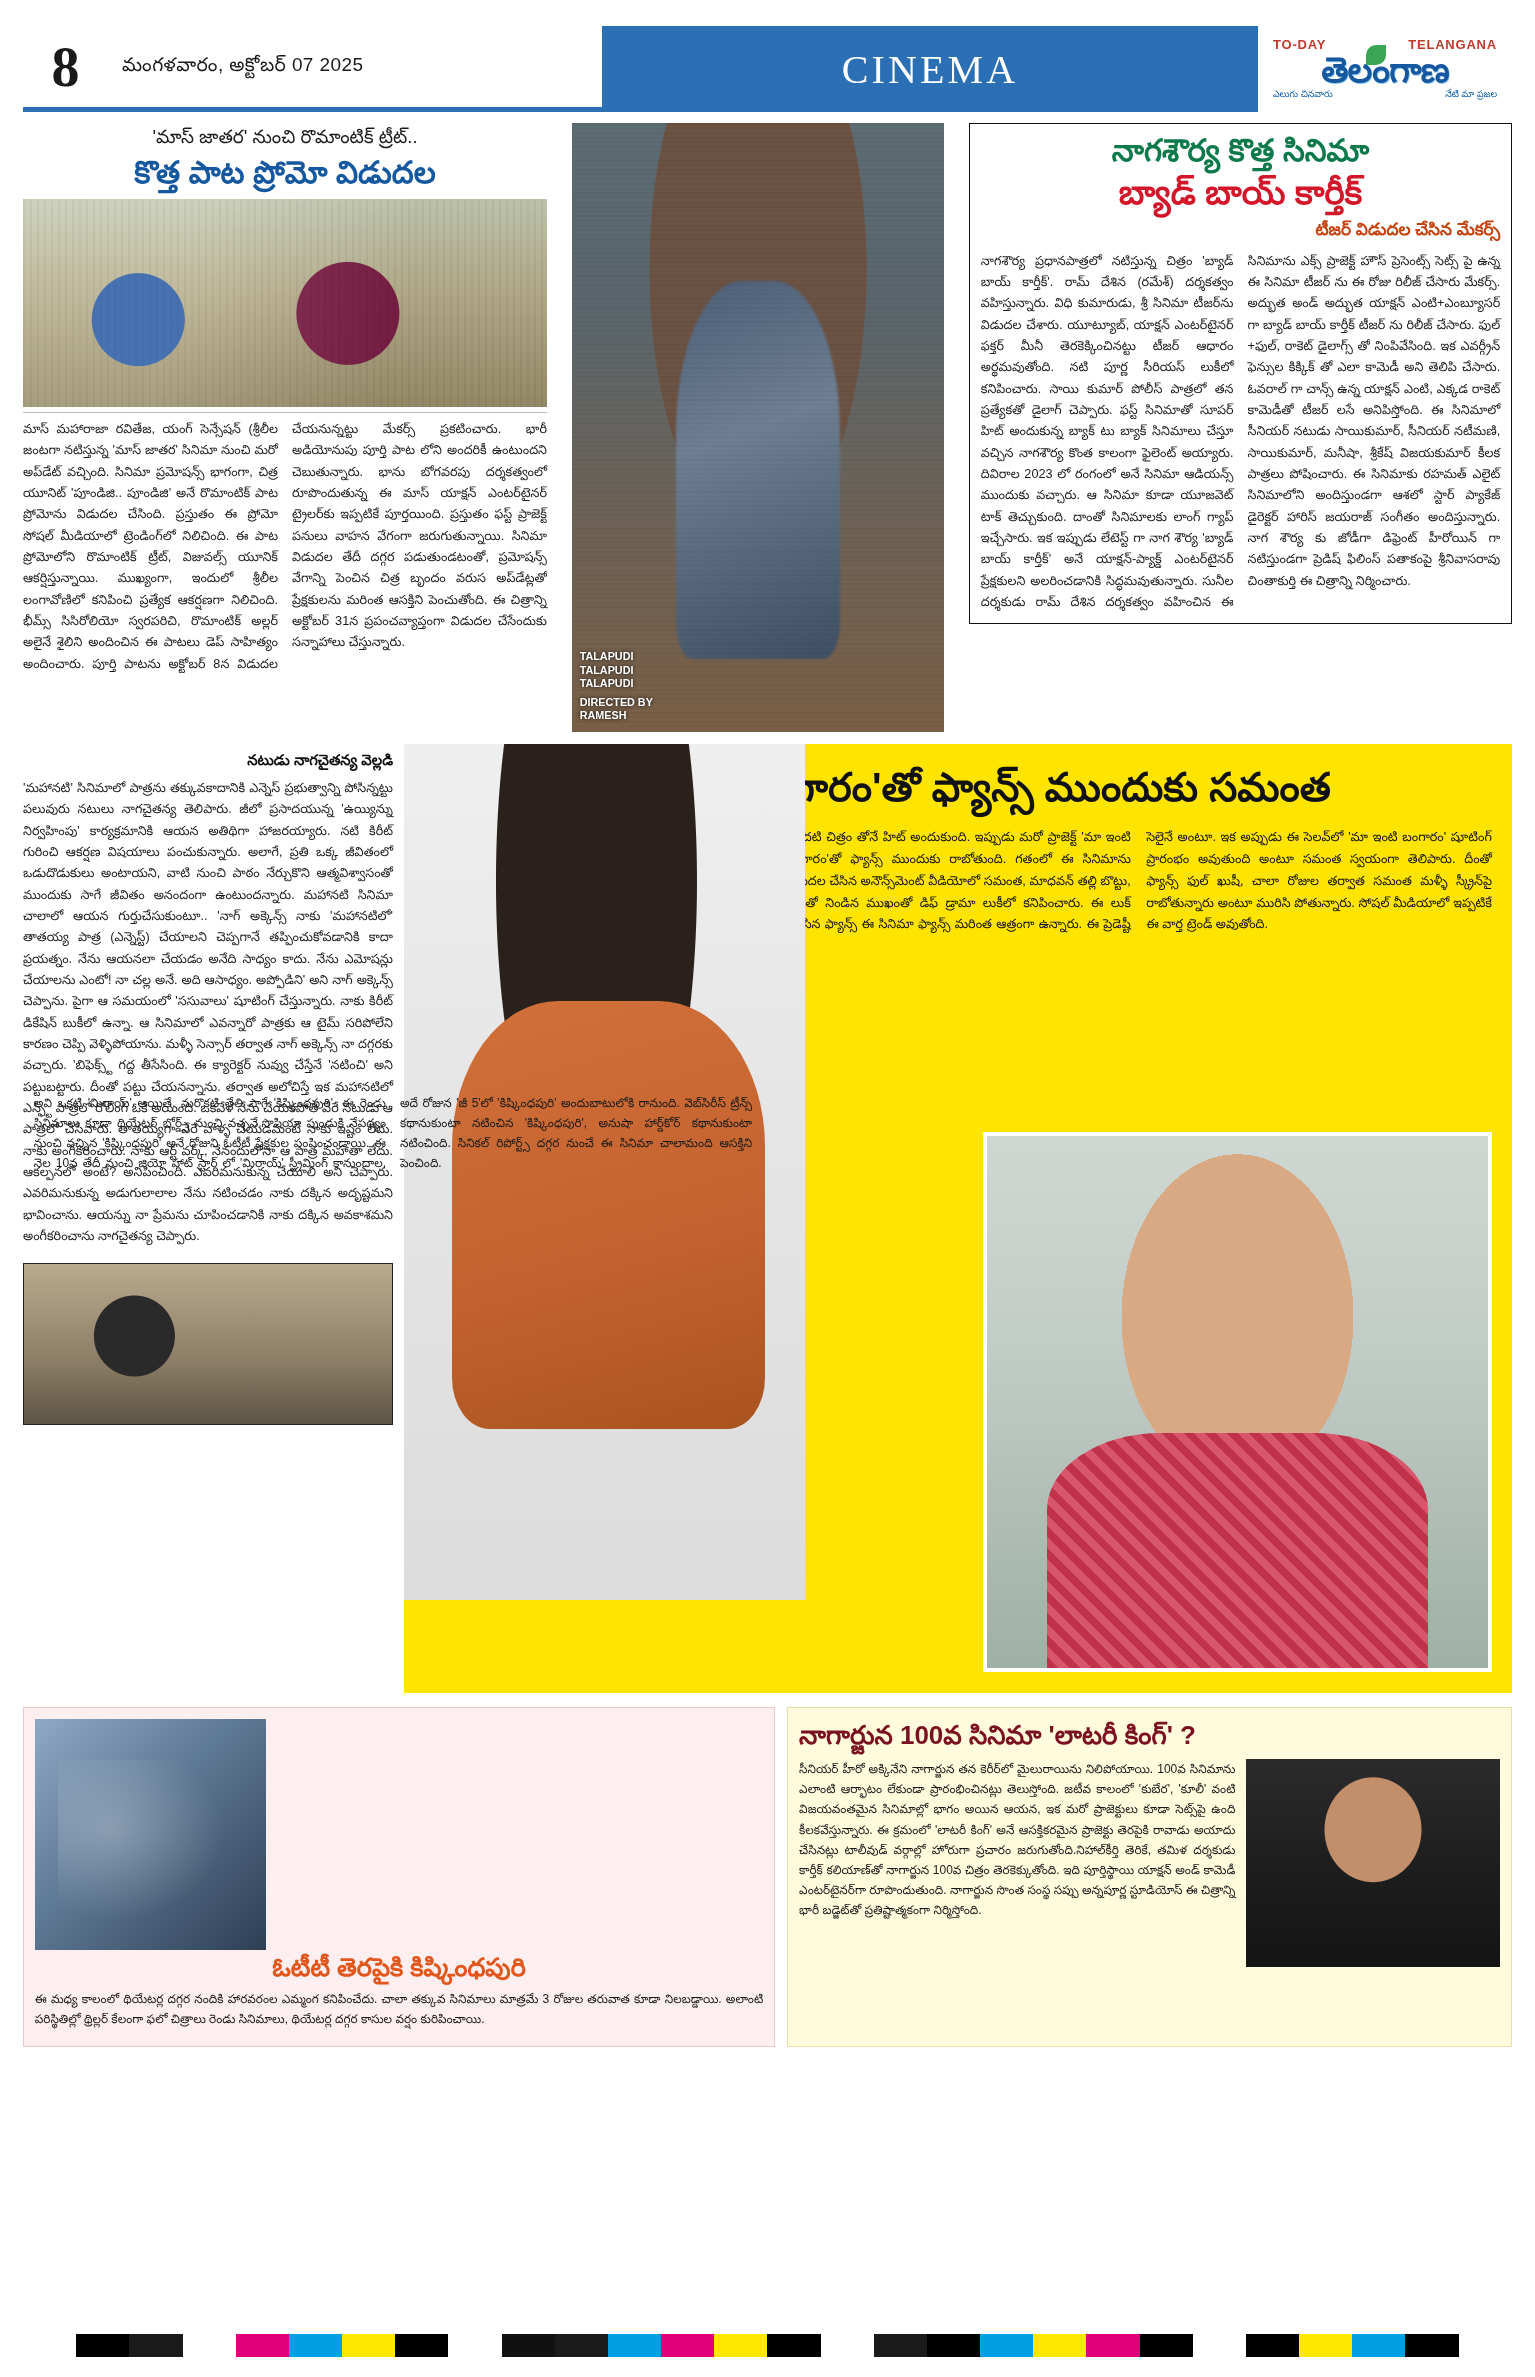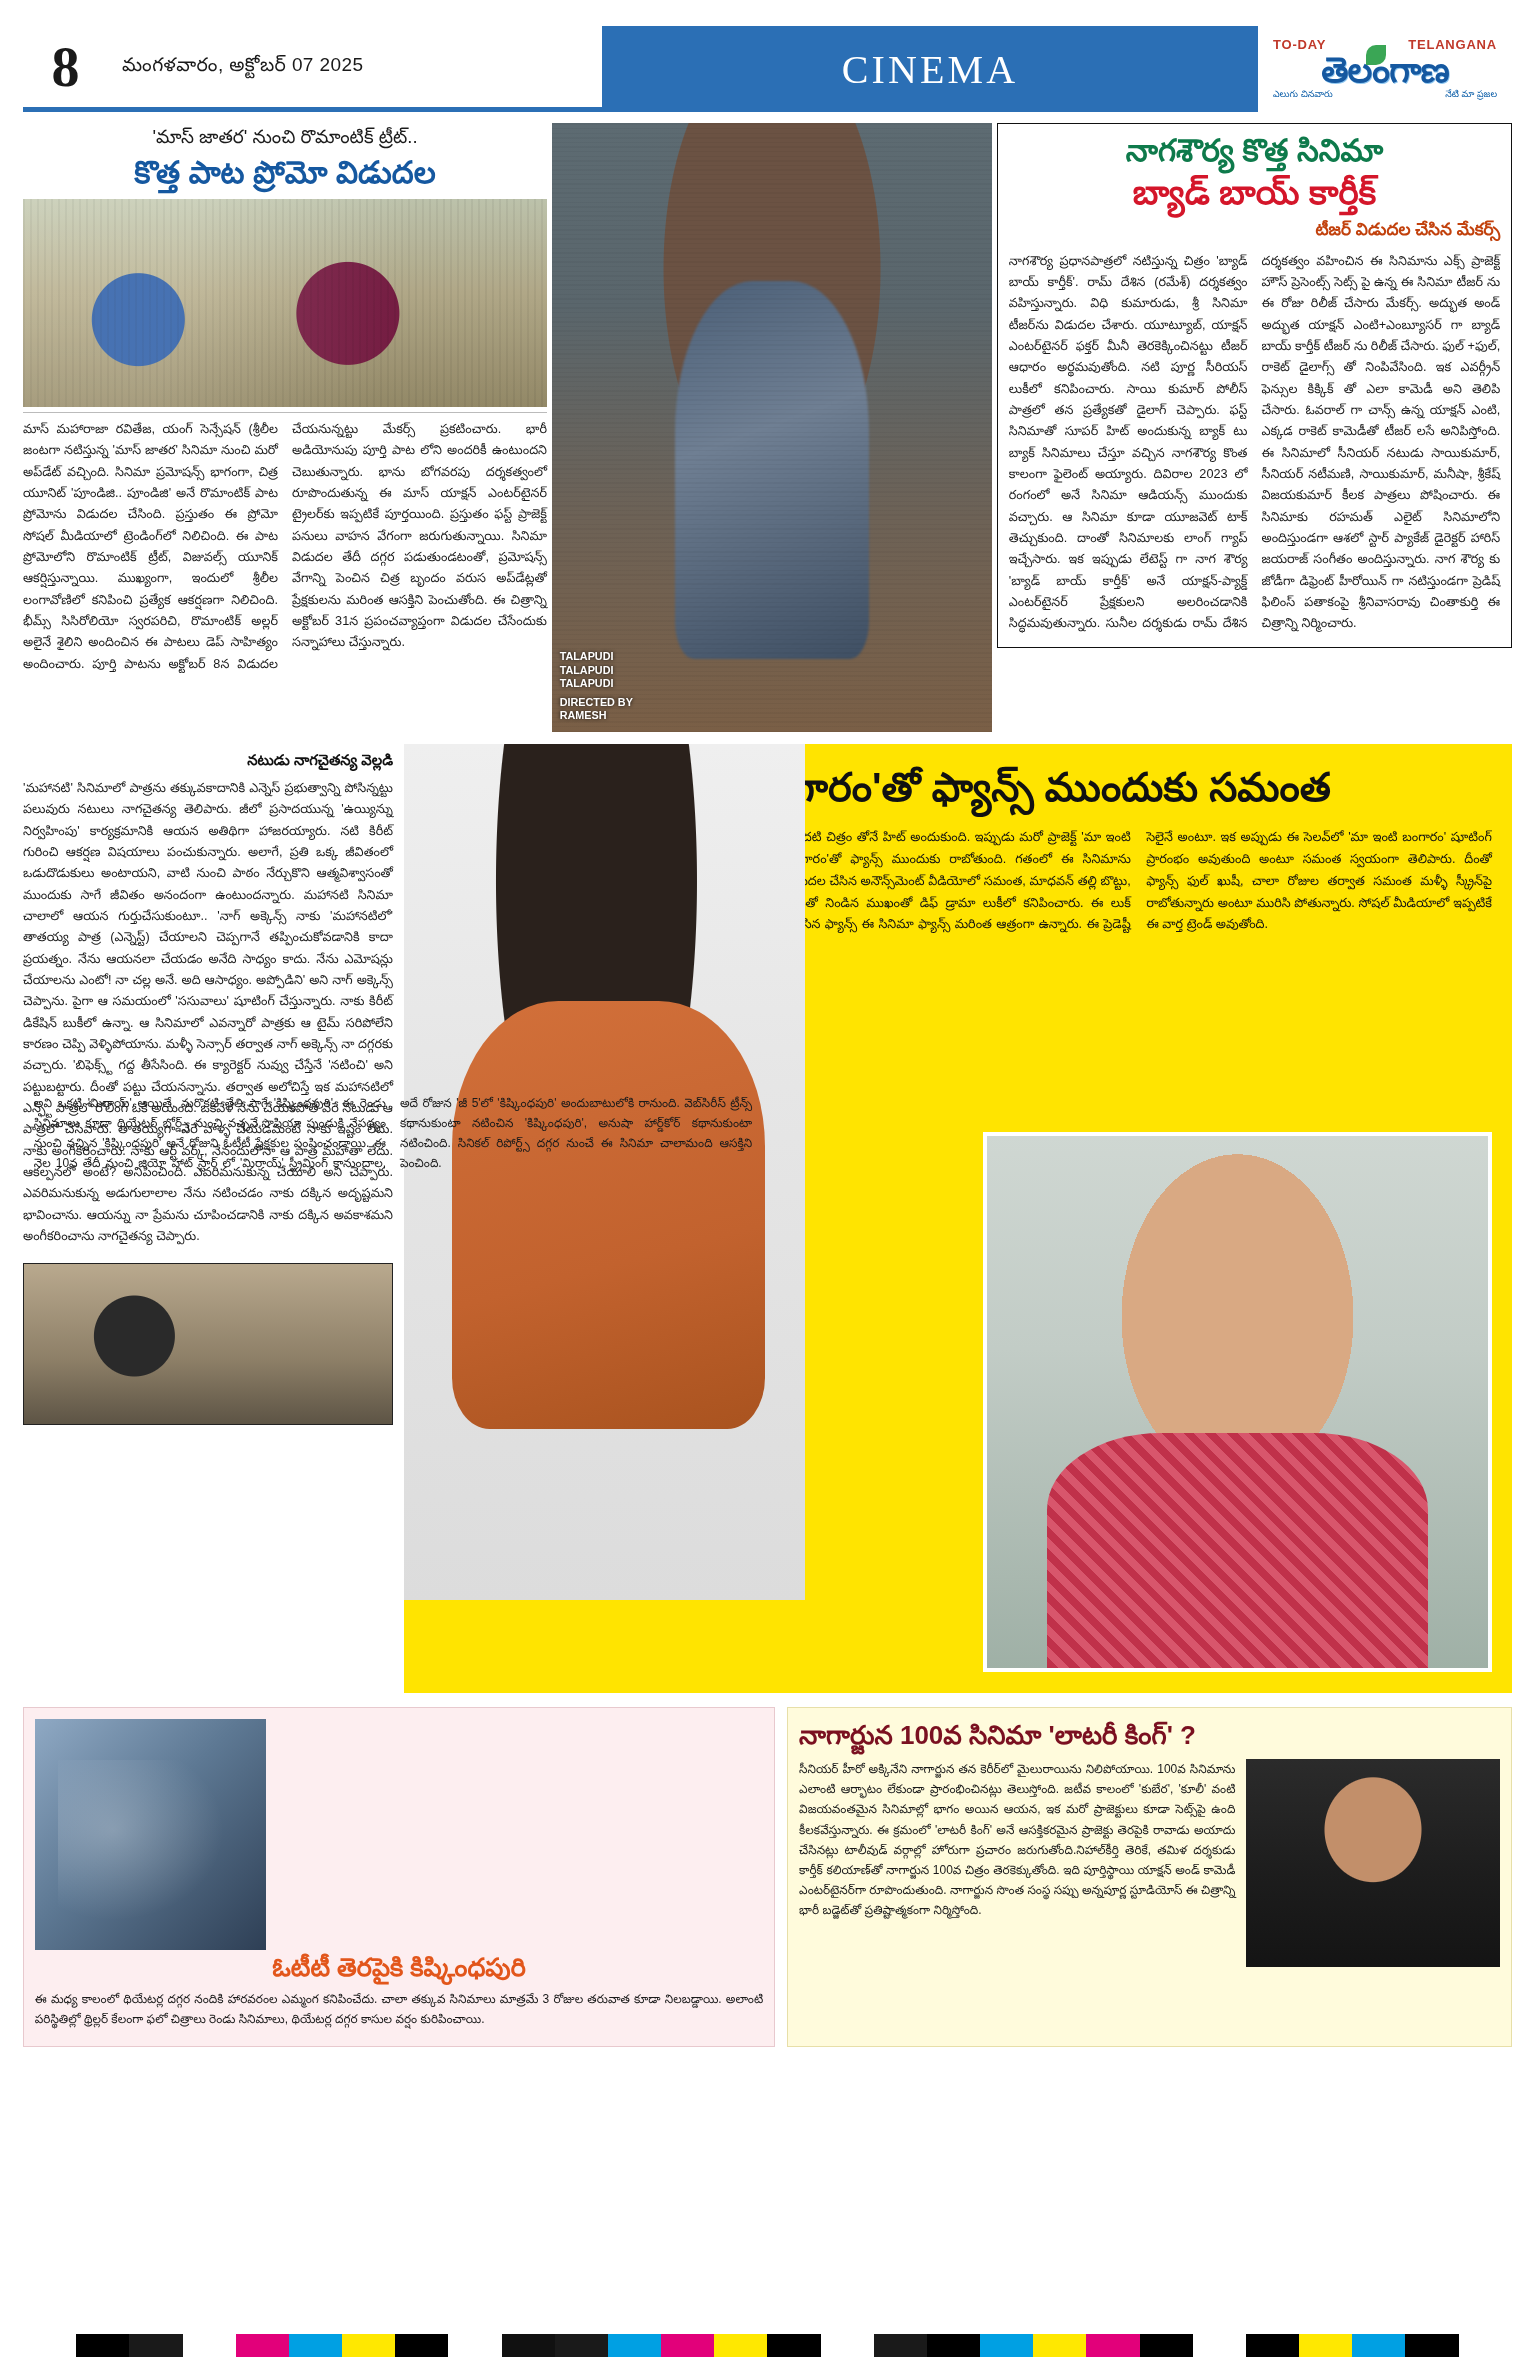--- a/index.html
+++ b/index.html
@@ -109,23 +109,23 @@
     border-radius: 50% 0 50% 0;
   }
 
   
   .content {
     position: relative;
     margin-top: 10.8px;
   }
 
   
-  .row1 { display: flex; gap: 5px; }
+  .row1 { display: flex; gap: 25px; }
   .col-a { width: 524px; }
-  .col-b { width: 440px; }
+  .col-b { width: 372px; }
   .col-c { width: 509px; flex: 1; }
 
   .kicker {
     text-align: center;
     font-size: 18.5px;
     color: #1b1b1b;
     margin: 3.1px 0 3.1px 0;
   }
   .headline-blue {
     text-align: center;

